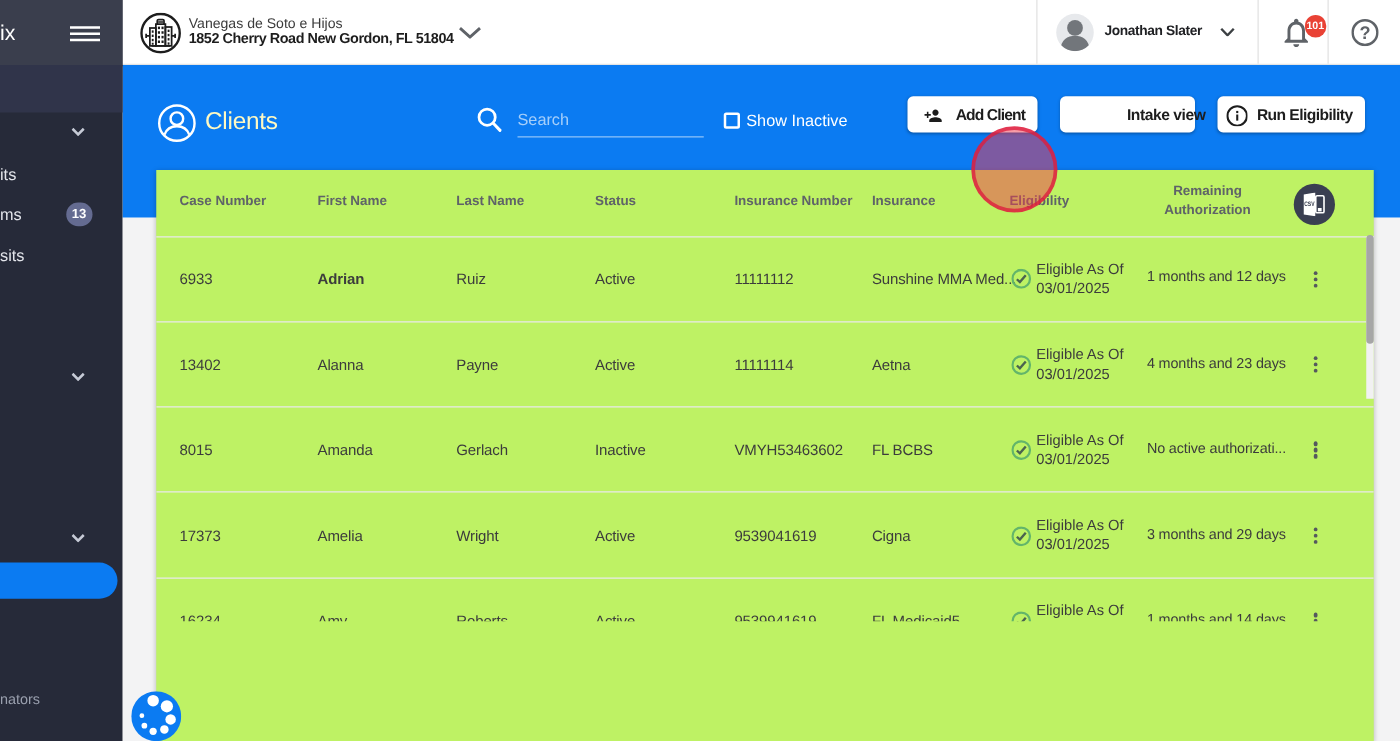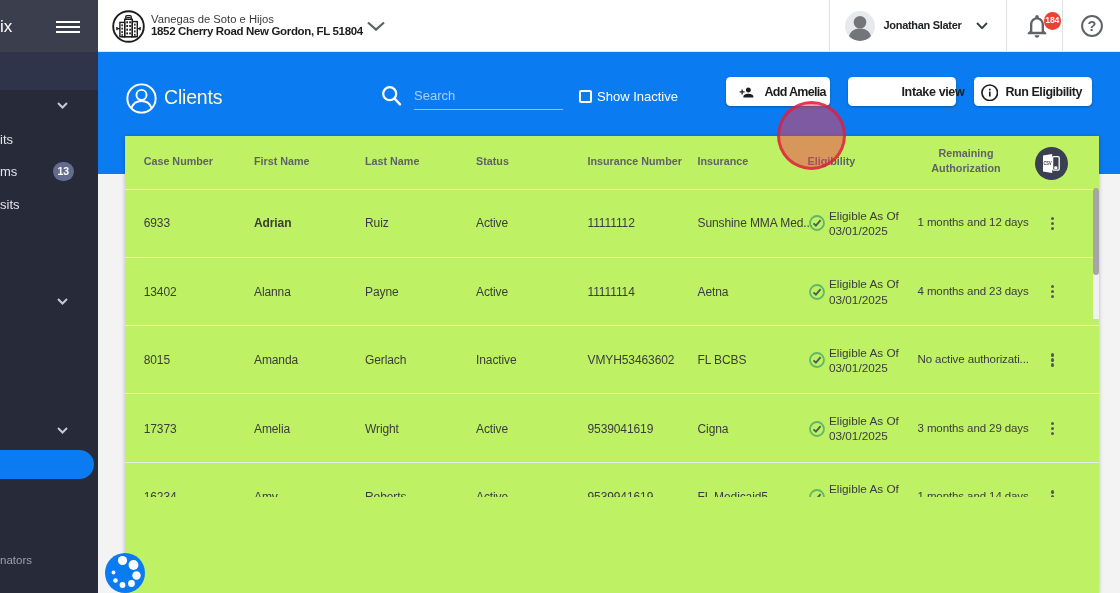--- a/index.html
+++ b/index.html
@@ -60,21 +60,21 @@
     <div class="abs t9" id="search-ph" style="left:316px; top:35.5px; color:rgba(255,255,255,0.63); font-size:13px;">Search</div>
     <div class="abs" style="left:316px; top:56.5px; width:149px; height:1px; background:rgba(255,255,255,0.55);"></div>
 
     <div class="abs" style="left:480.7px; top:37.6px; width:13.5px; height:13.5px; border:2px solid #fff; border-radius:2px;"></div>
     <div class="abs t9" style="left:499px; top:36.5px; color:#fff; font-size:13px;">Show Inactive</div>
 
     <div class="btn" id="btn-add" style="left:628px; width:104px;">
       <svg style="margin-left:12.5px;" width="15" height="15" viewBox="0 0 24 24" fill="#1d1d1d">
         <path d="M15 12c2.21 0 4-1.79 4-4s-1.79-4-4-4-4 1.79-4 4 1.79 4 4 4zm-9-2V7H4v3H1v2h3v3h2v-3h3v-2H6zm9 4c-2.67 0-8 1.34-8 4v2h16v-2c0-2.66-5.33-4-8-4z"></path>
       </svg>
-      <span class="t9" style="margin-left:11px; font-size:12.5px; letter-spacing:-0.7px;">Add Amelia</span>
+      <span class="t9" style="margin-left:11px; font-size:12.5px; letter-spacing:-0.7px;">Add Client</span>
     </div>
     <div class="btn" id="btn-intake" style="left:750px; width:108px;">
       <svg style="margin-left:10.5px;" width="17" height="16" viewBox="0 0 17 16" fill="none" stroke="#1d1d1d" stroke-width="1.7">
         <rect x="1" y="1" width="6" height="5.6"></rect>
         <rect x="10" y="1" width="6" height="5.6"></rect>
         <rect x="1" y="9.4" width="6" height="5.6"></rect>
         <rect x="10" y="9.4" width="6" height="5.6"></rect>
       </svg>
       <span class="t9" style="margin-left:8px; font-size:12.5px; letter-spacing:-0.35px;padding-left:35px;">Intake view</span>
     </div>
@@ -278,21 +278,21 @@
       </svg>
     </div>
     <div class="abs t9" style="left:785.5px; top:19px; color:#202124; font-size:11px; font-weight:bold; letter-spacing:-0.3px;">Jonathan Slater</div>
     <svg class="abs" style="left:877.5px; top:21.5px;" width="12" height="7.5" viewBox="0 0 12 7.5" fill="none">
         <path d="M1 1 L6 6.2 L11 1" stroke="#3c4043" stroke-width="1.9"></path>
       </svg>
 
     <svg class="abs" style="left:924.5px; top:12px;" width="28" height="28" viewBox="0 0 24 24" fill="#5f6368">
       <path d="M12 22c1.1 0 2-.9 2-2h-4c0 1.1.9 2 2 2zm6-6v-5c0-3.07-1.63-5.64-4.5-6.32V4c0-.83-.67-1.5-1.5-1.5s-1.5.67-1.5 1.5v.68C7.63 5.36 6 7.92 6 11v5l-2 2v1h16v-1l-2-2zm-2 1H8v-6c0-2.48 1.51-4.5 4-4.5s4 2.02 4 4.5v6z"></path>
     </svg>
-    <div class="abs t9" style="left:945.5px; top:12px; width:17.5px; height:17.5px; border-radius:50%; background:#e94235; color:#fff; font-size:8.5px; font-weight:bold; text-align:center; line-height:17.5px;">184</div>
+    <div class="abs t9" style="left:945.5px; top:12px; width:17.5px; height:17.5px; border-radius:50%; background:#e94235; color:#fff; font-size:8.5px; font-weight:bold; text-align:center; line-height:17.5px;">101</div>
 
     <svg class="abs" style="left:983px; top:14.5px;" width="22" height="22" viewBox="0 0 22 22" fill="none">
       <circle cx="11" cy="11" r="9.9" stroke="#5f6368" stroke-width="2"></circle>
       <text x="11" y="15.9" text-anchor="middle" font-size="14.5" font-weight="bold" fill="#5f6368" font-family="Liberation Sans,sans-serif">?</text>
     </svg>
   </div>
 
   <div class="abs" id="pinkcircle"></div>
   <svg class="abs" id="spinner" width="40" height="40" viewBox="0 0 40 40">
     <circle cx="20" cy="20" r="20" fill="#0b7bf2"></circle>

